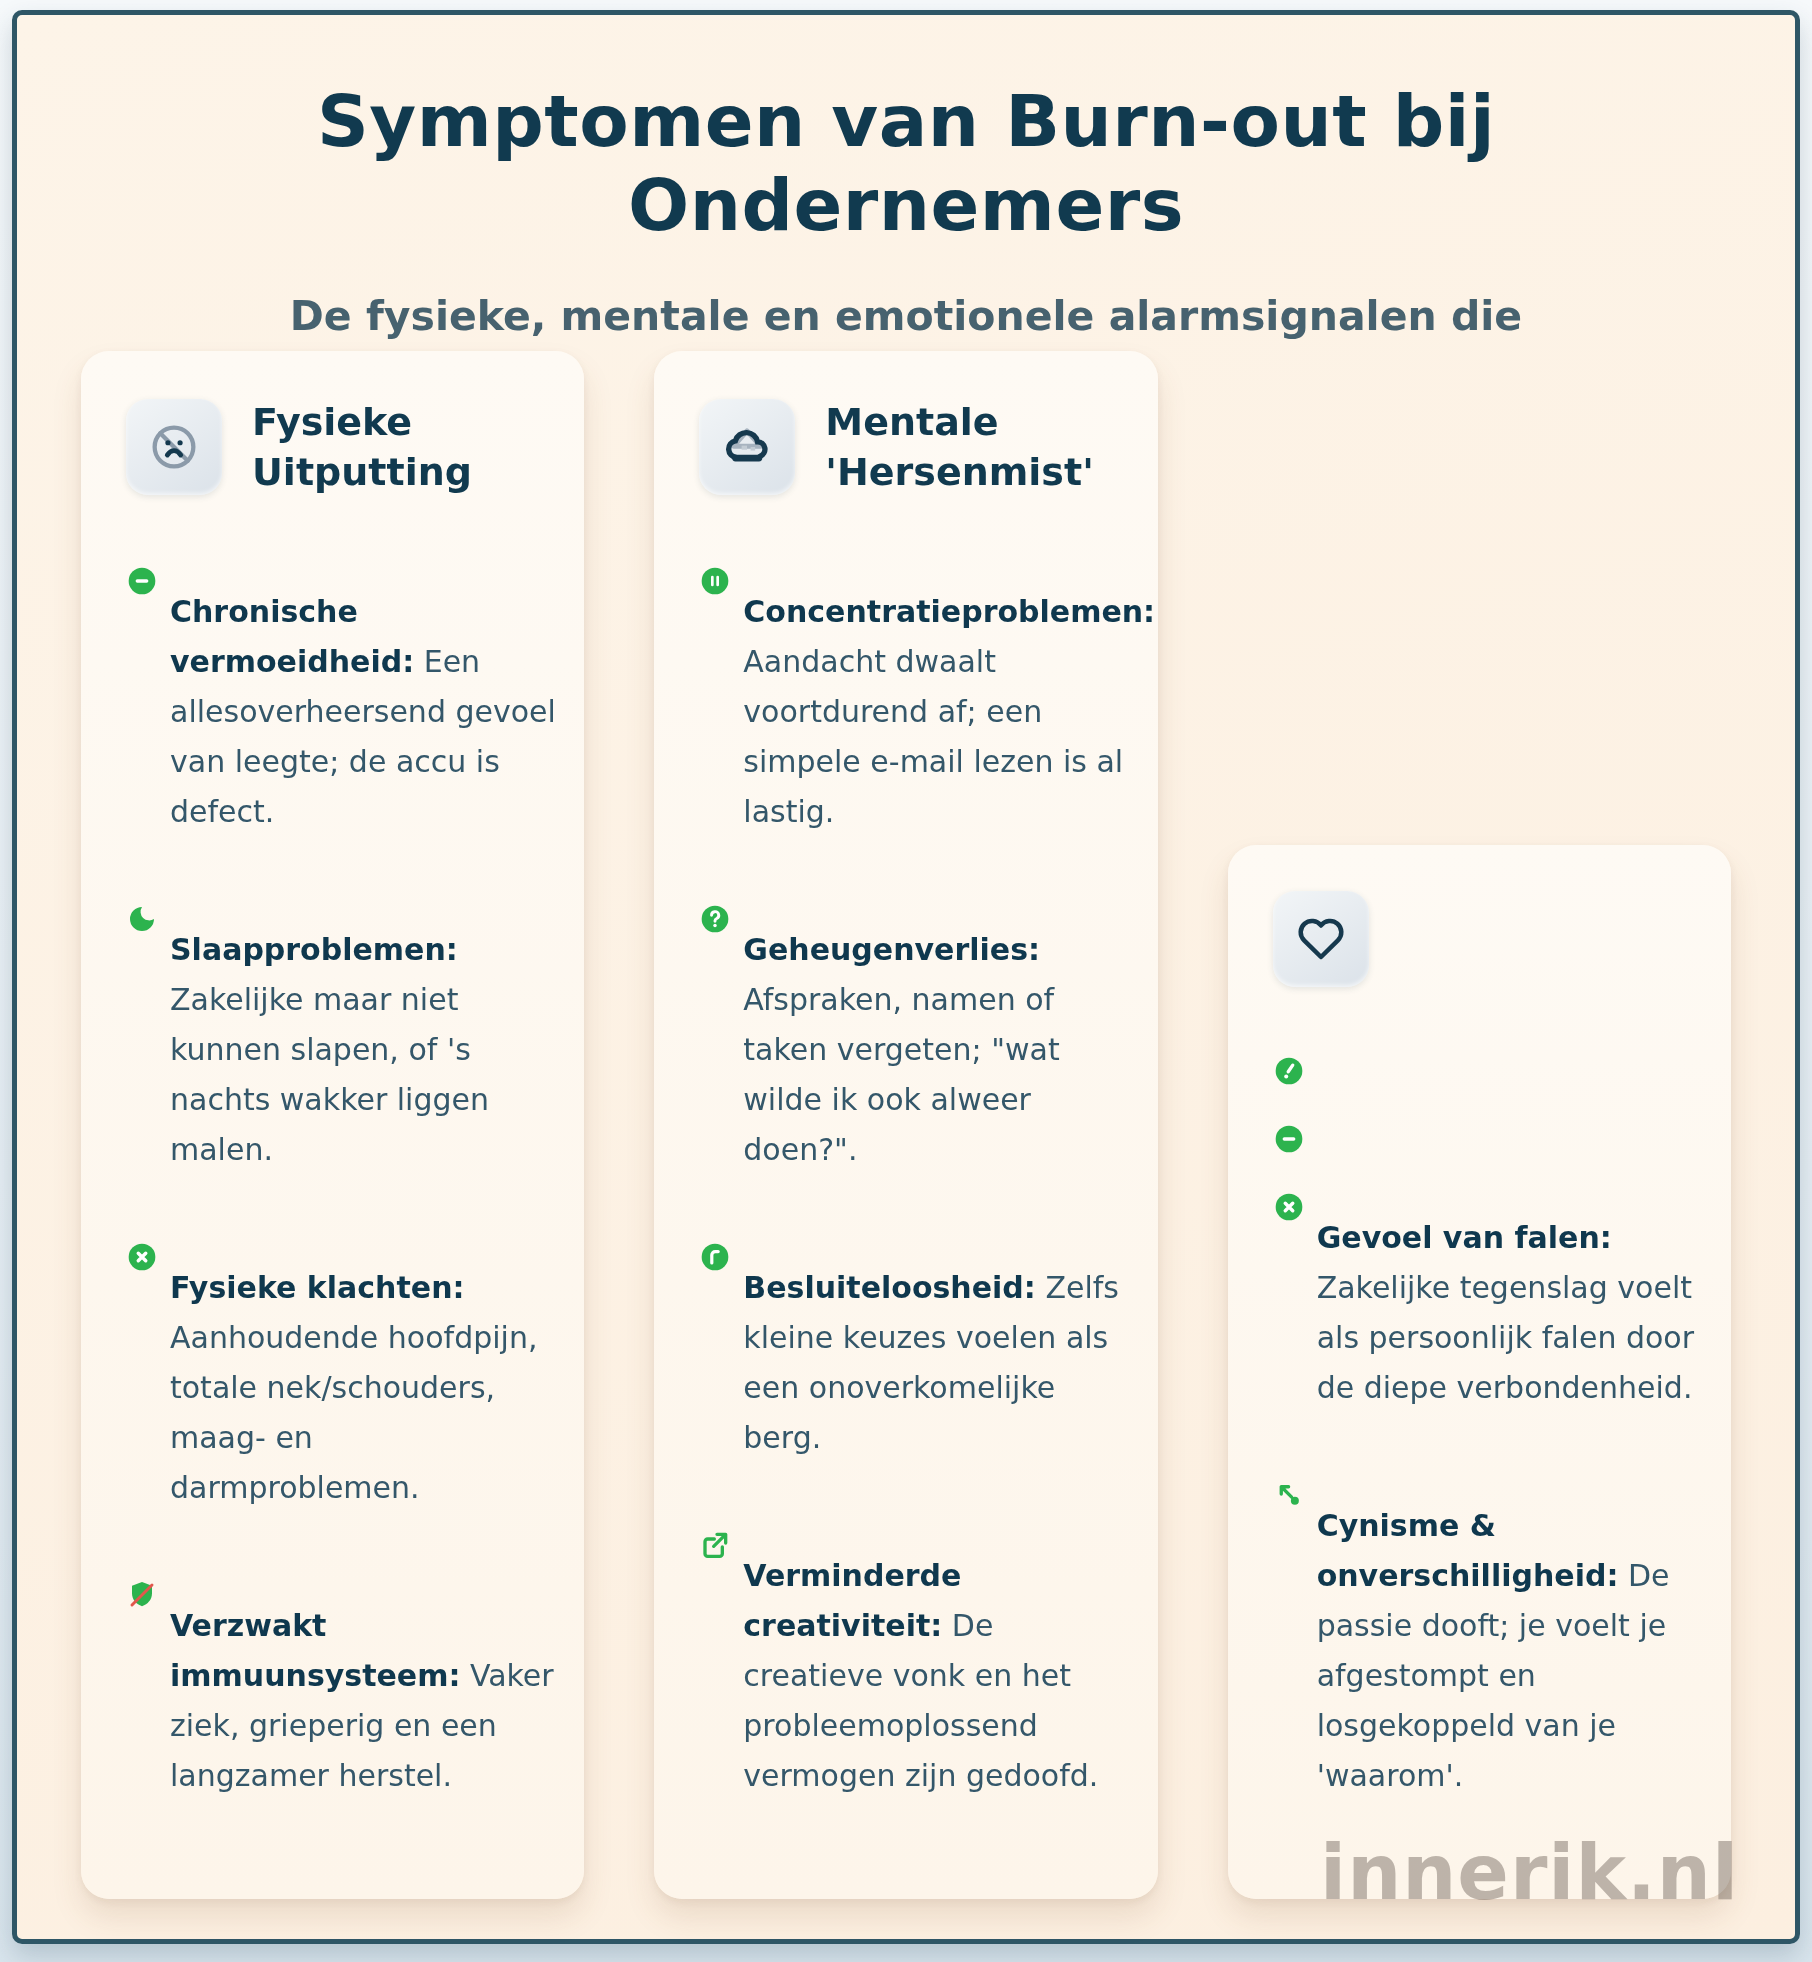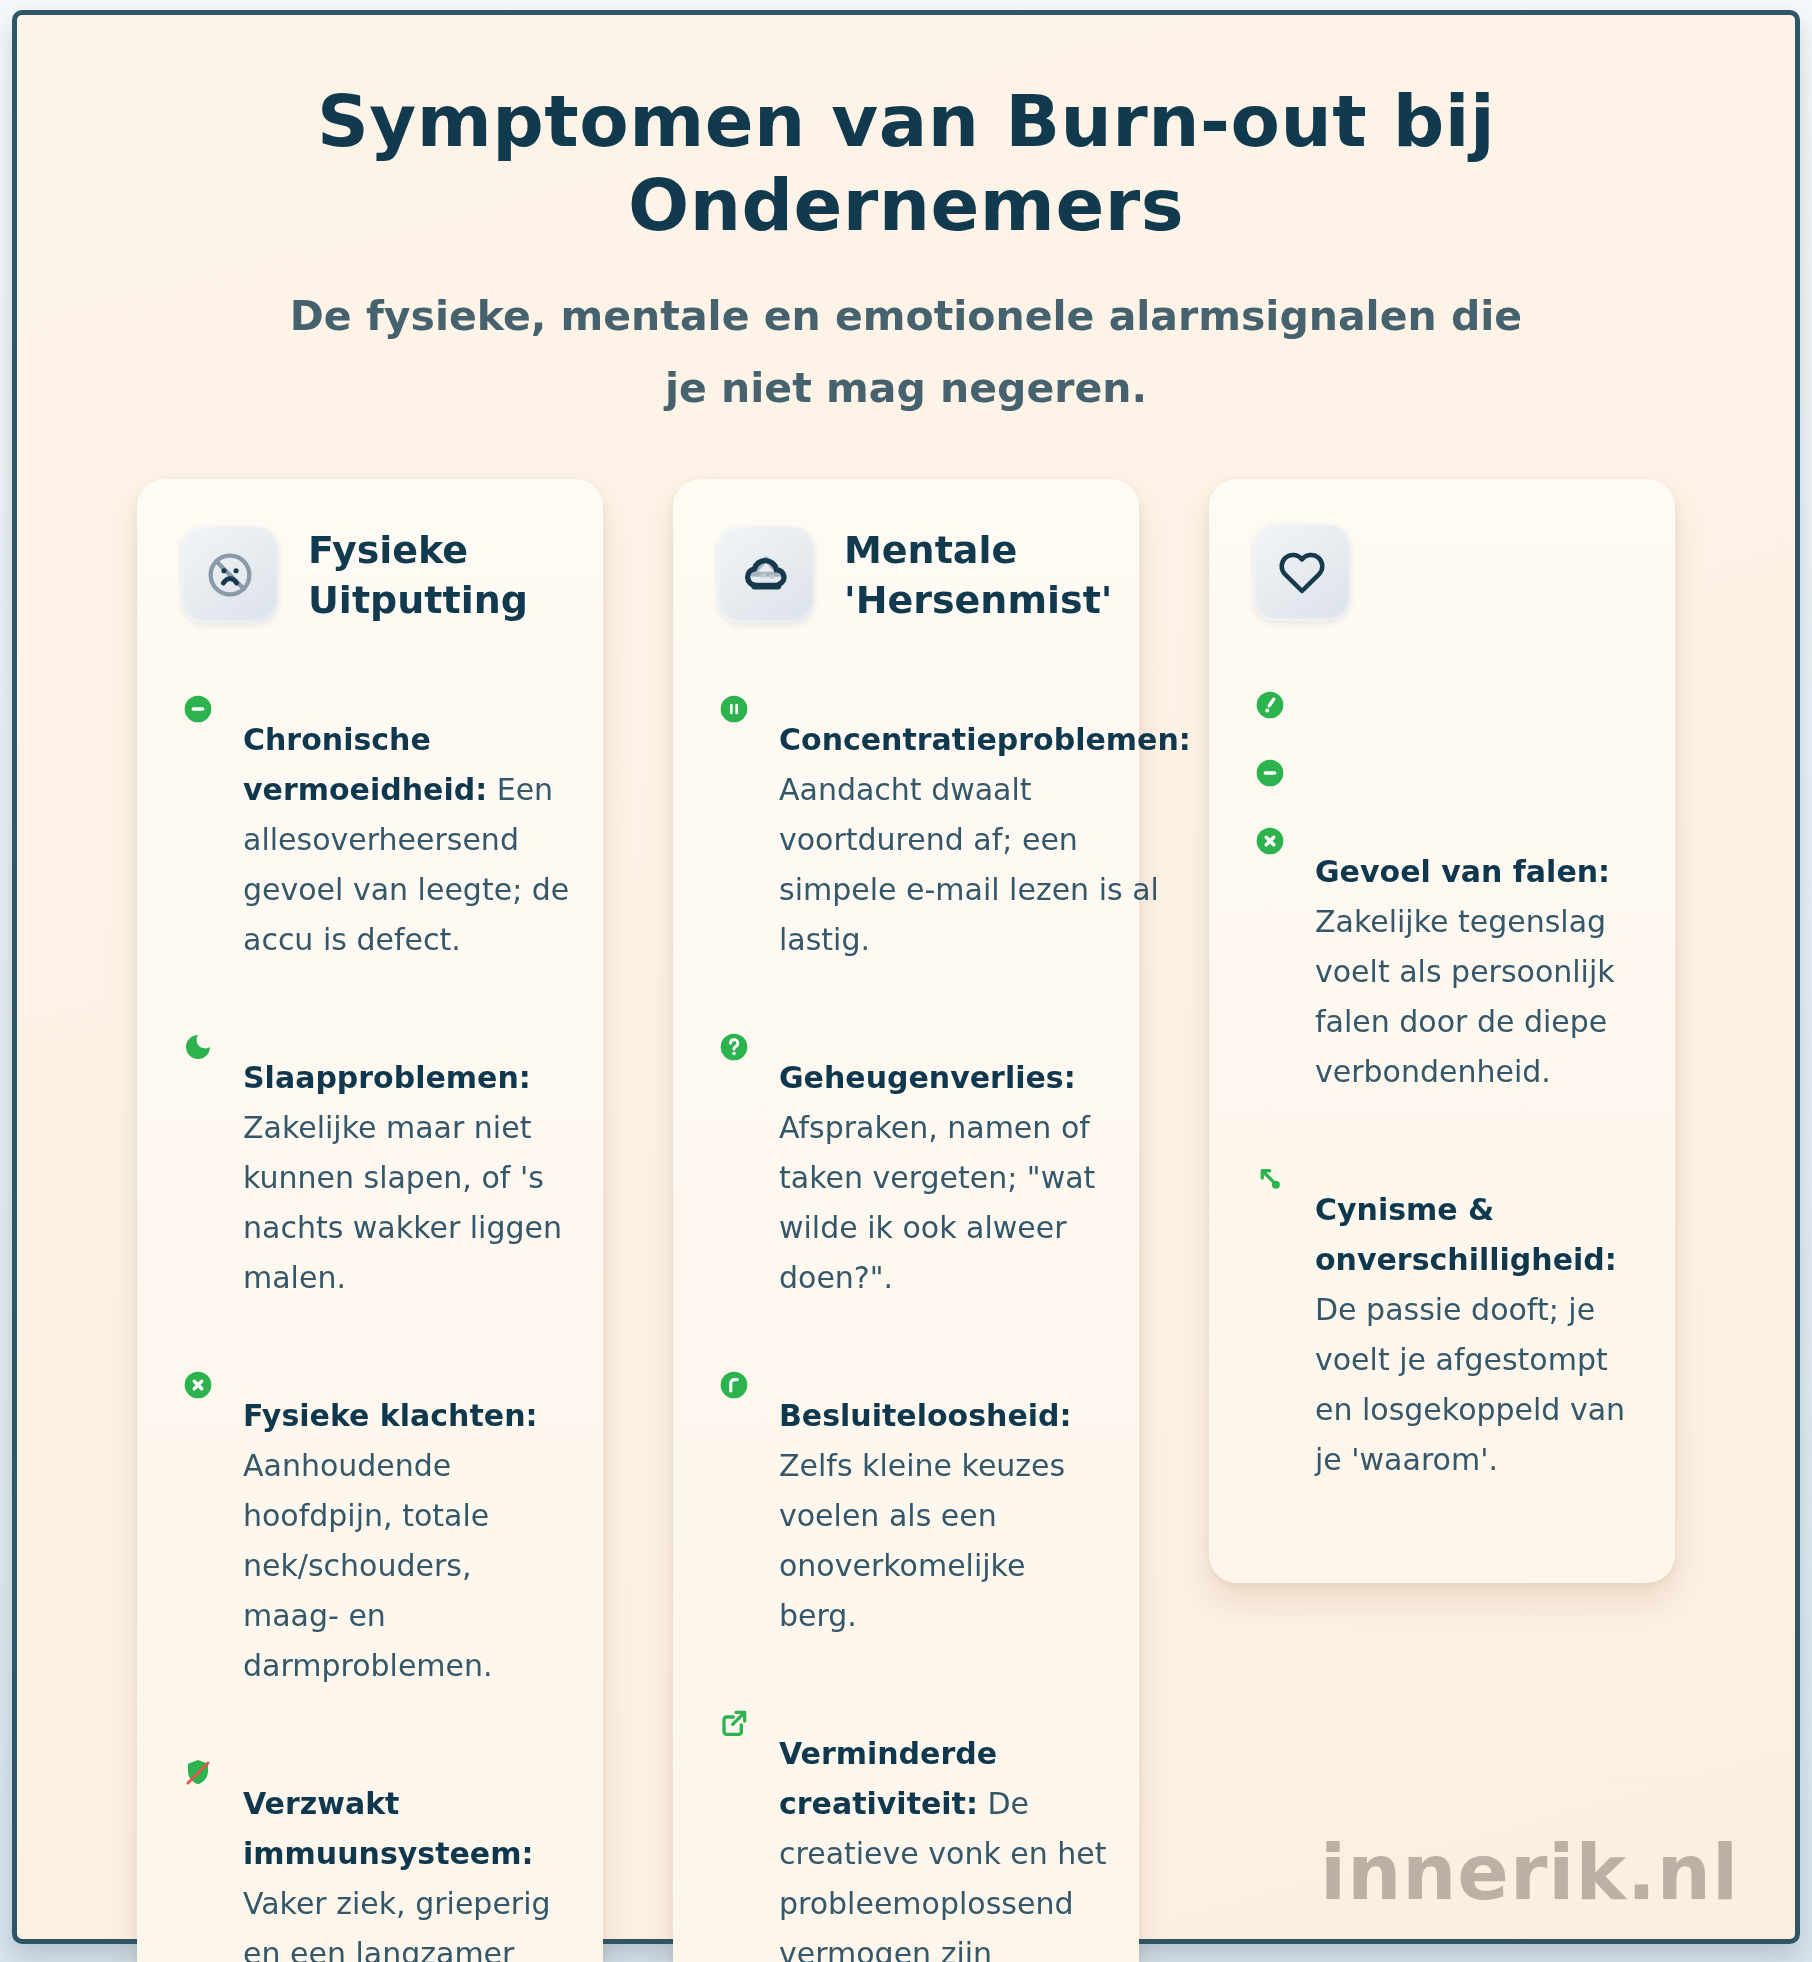--- a/index.html
+++ b/index.html
@@ -17,41 +17,41 @@
   }
   .page-title{
     margin:64px auto 0;max-width:1260px;text-align:center;
     font-size:72px;font-weight:800;color:#113a4f;line-height:1.17;letter-spacing:.5px;
   }
   .page-subtitle{
     margin:34px auto 0;max-width:1240px;text-align:center;
     font-size:41px;color:#47626f;line-height:1.75;font-weight:700;
   }
   .cols{
-    display:flex;gap:70px;padding:0 120px;margin-top:54px;
-    align-items:flex-start;height:1420px;box-sizing:border-box;
+    display:flex;gap:70px;padding:0 64px;margin-top:54px;
+    align-items:flex-end;height:1420px;box-sizing:border-box;
   }
   .col{
     flex:1;min-width:0;
     background:linear-gradient(180deg,#fefaf4 0%,#fdf5ea 100%);
     border-radius:28px;padding:46px 28px 40px 45px;box-sizing:border-box;
     box-shadow:0 18px 30px rgba(120,80,40,.13),0 3px 8px rgba(60,40,20,.06);
   }
   .colhead{display:flex;gap:30px;align-items:center;}
   .tile{
     width:96px;height:96px;flex:0 0 96px;border-radius:22px;
     background:linear-gradient(145deg,#f2f5f7 0%,#dbe2e9 100%);
     display:flex;align-items:center;justify-content:center;
     box-shadow:inset 0 -2px 4px rgba(255,255,255,.65),0 2px 6px rgba(40,70,90,.12);
   }
   .colhead h2{
     margin:0;font-size:38px;font-weight:800;color:#113a4f;line-height:1.32;
   }
   ul.items{list-style:none;margin:60px 0 0;padding:0;}
-  li.item{display:flex;gap:29px;margin-bottom:28px;}
+  li.item{display:flex;gap:12px;margin-bottom:28px;}
   .igreen{width:32px;height:32px;flex:0 0 32px;margin-top:8px;}
   .igreen svg{display:block;}
   .itext{font-size:30px;line-height:50px;color:#34576a;}
   .term{font-weight:800;color:#0f384e;}
   .watermark{
     position:absolute;right:56px;bottom:22px;
     font-size:76px;font-weight:700;letter-spacing:1px;
     color:rgba(110,100,92,.45);
   }
 </style>

